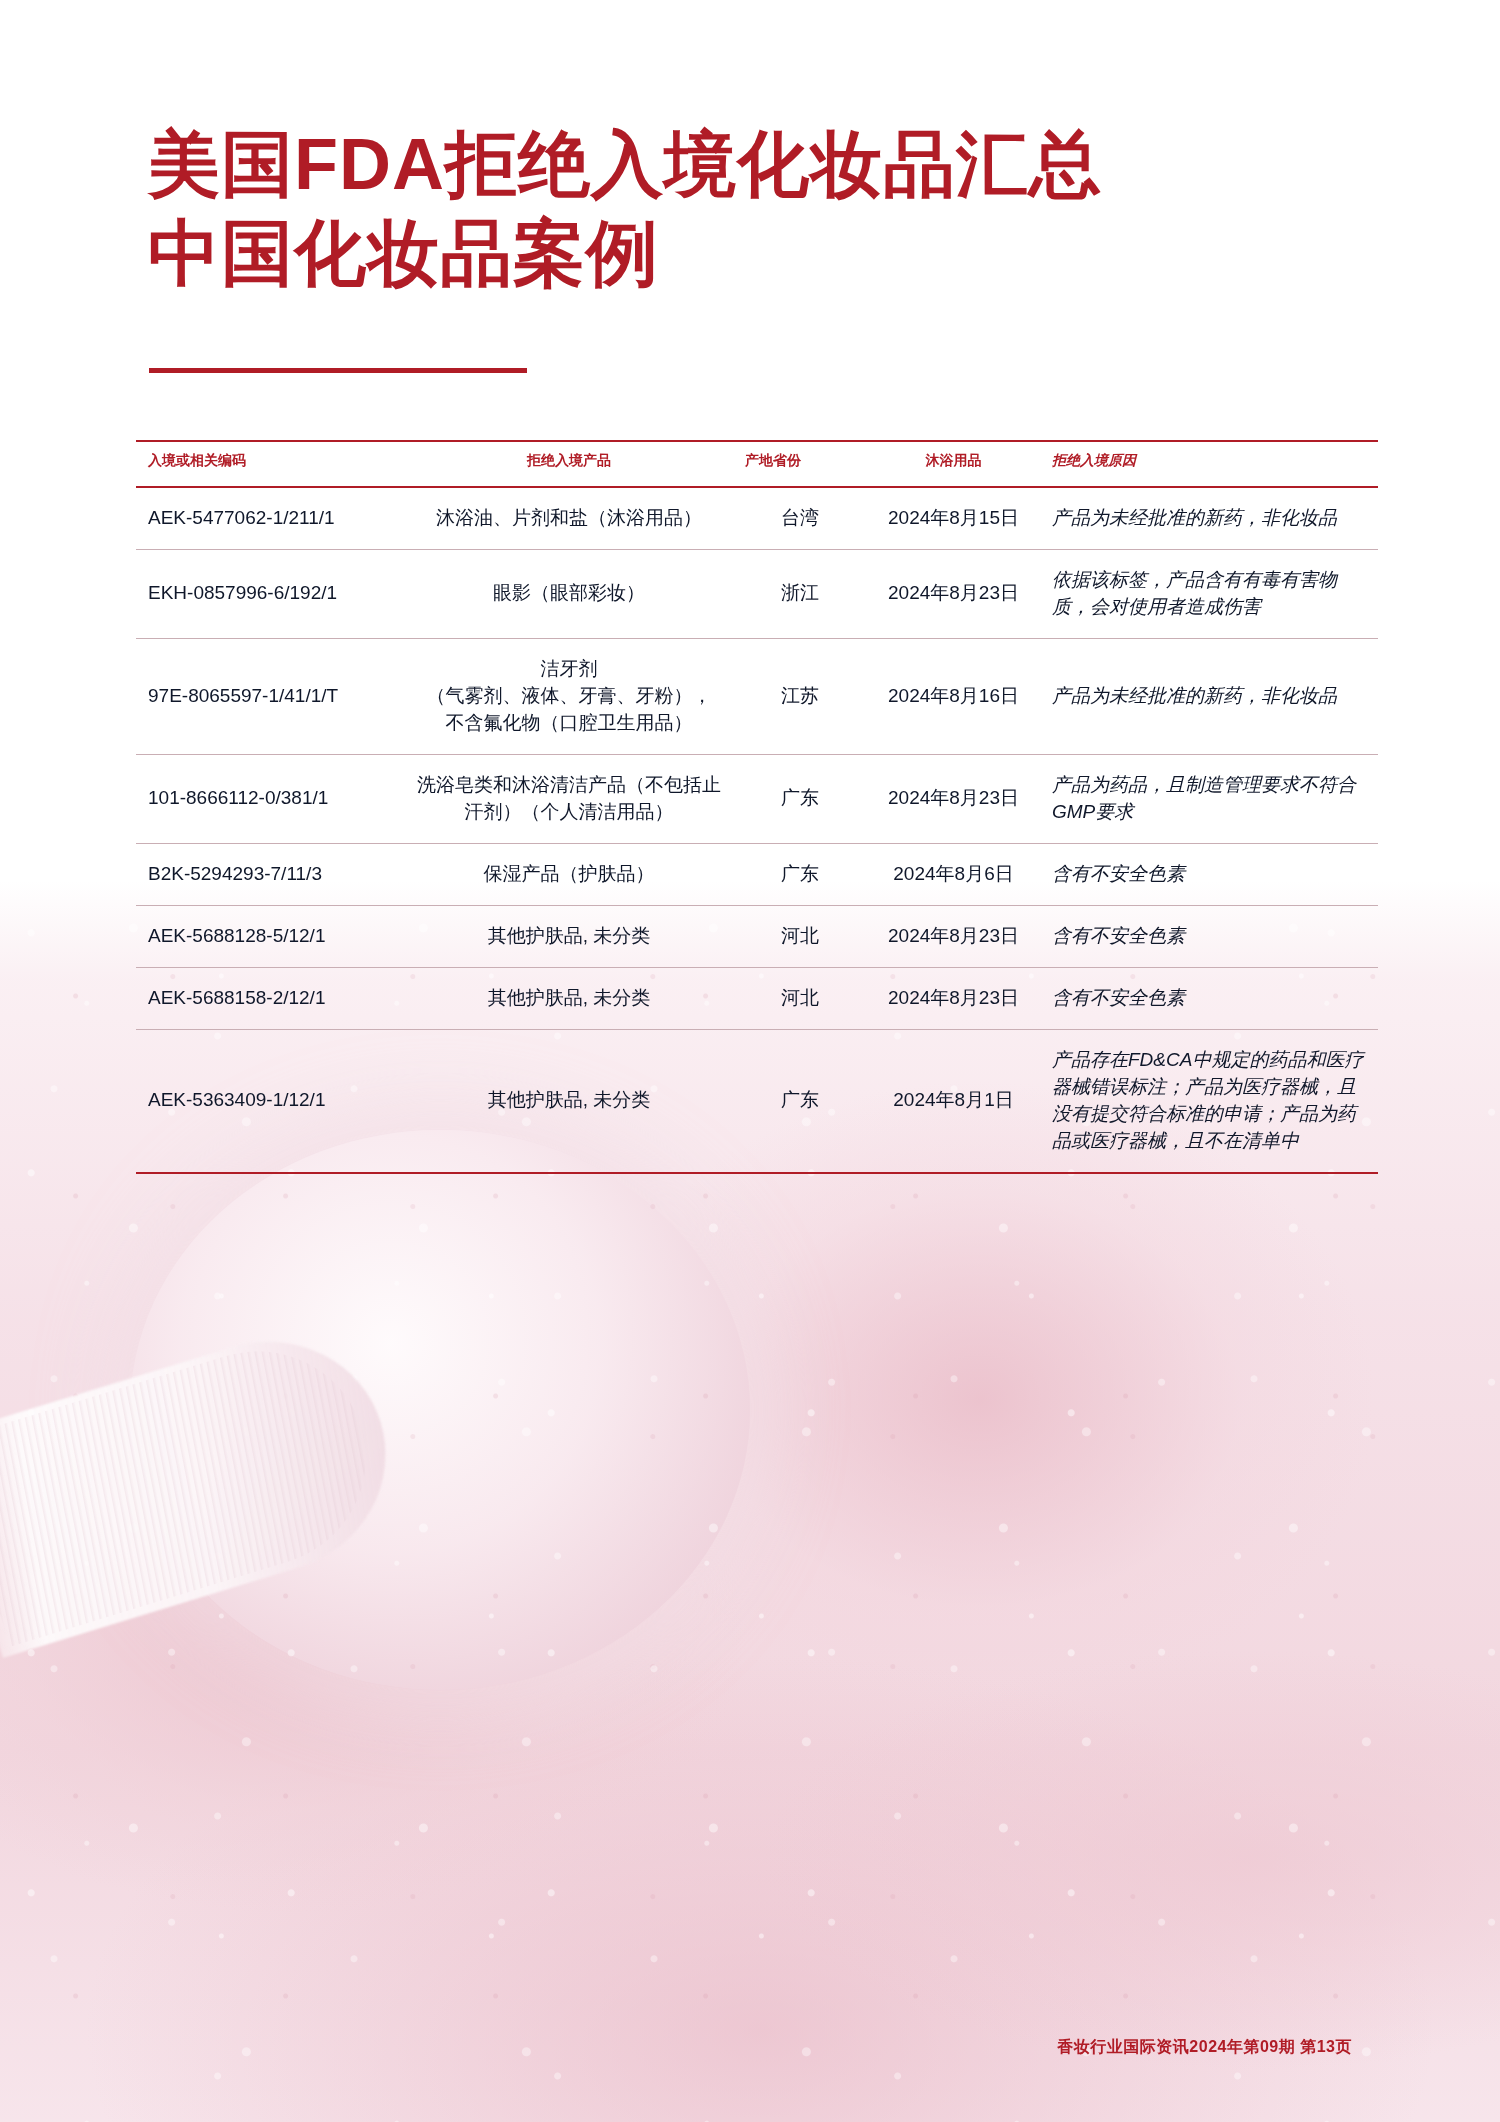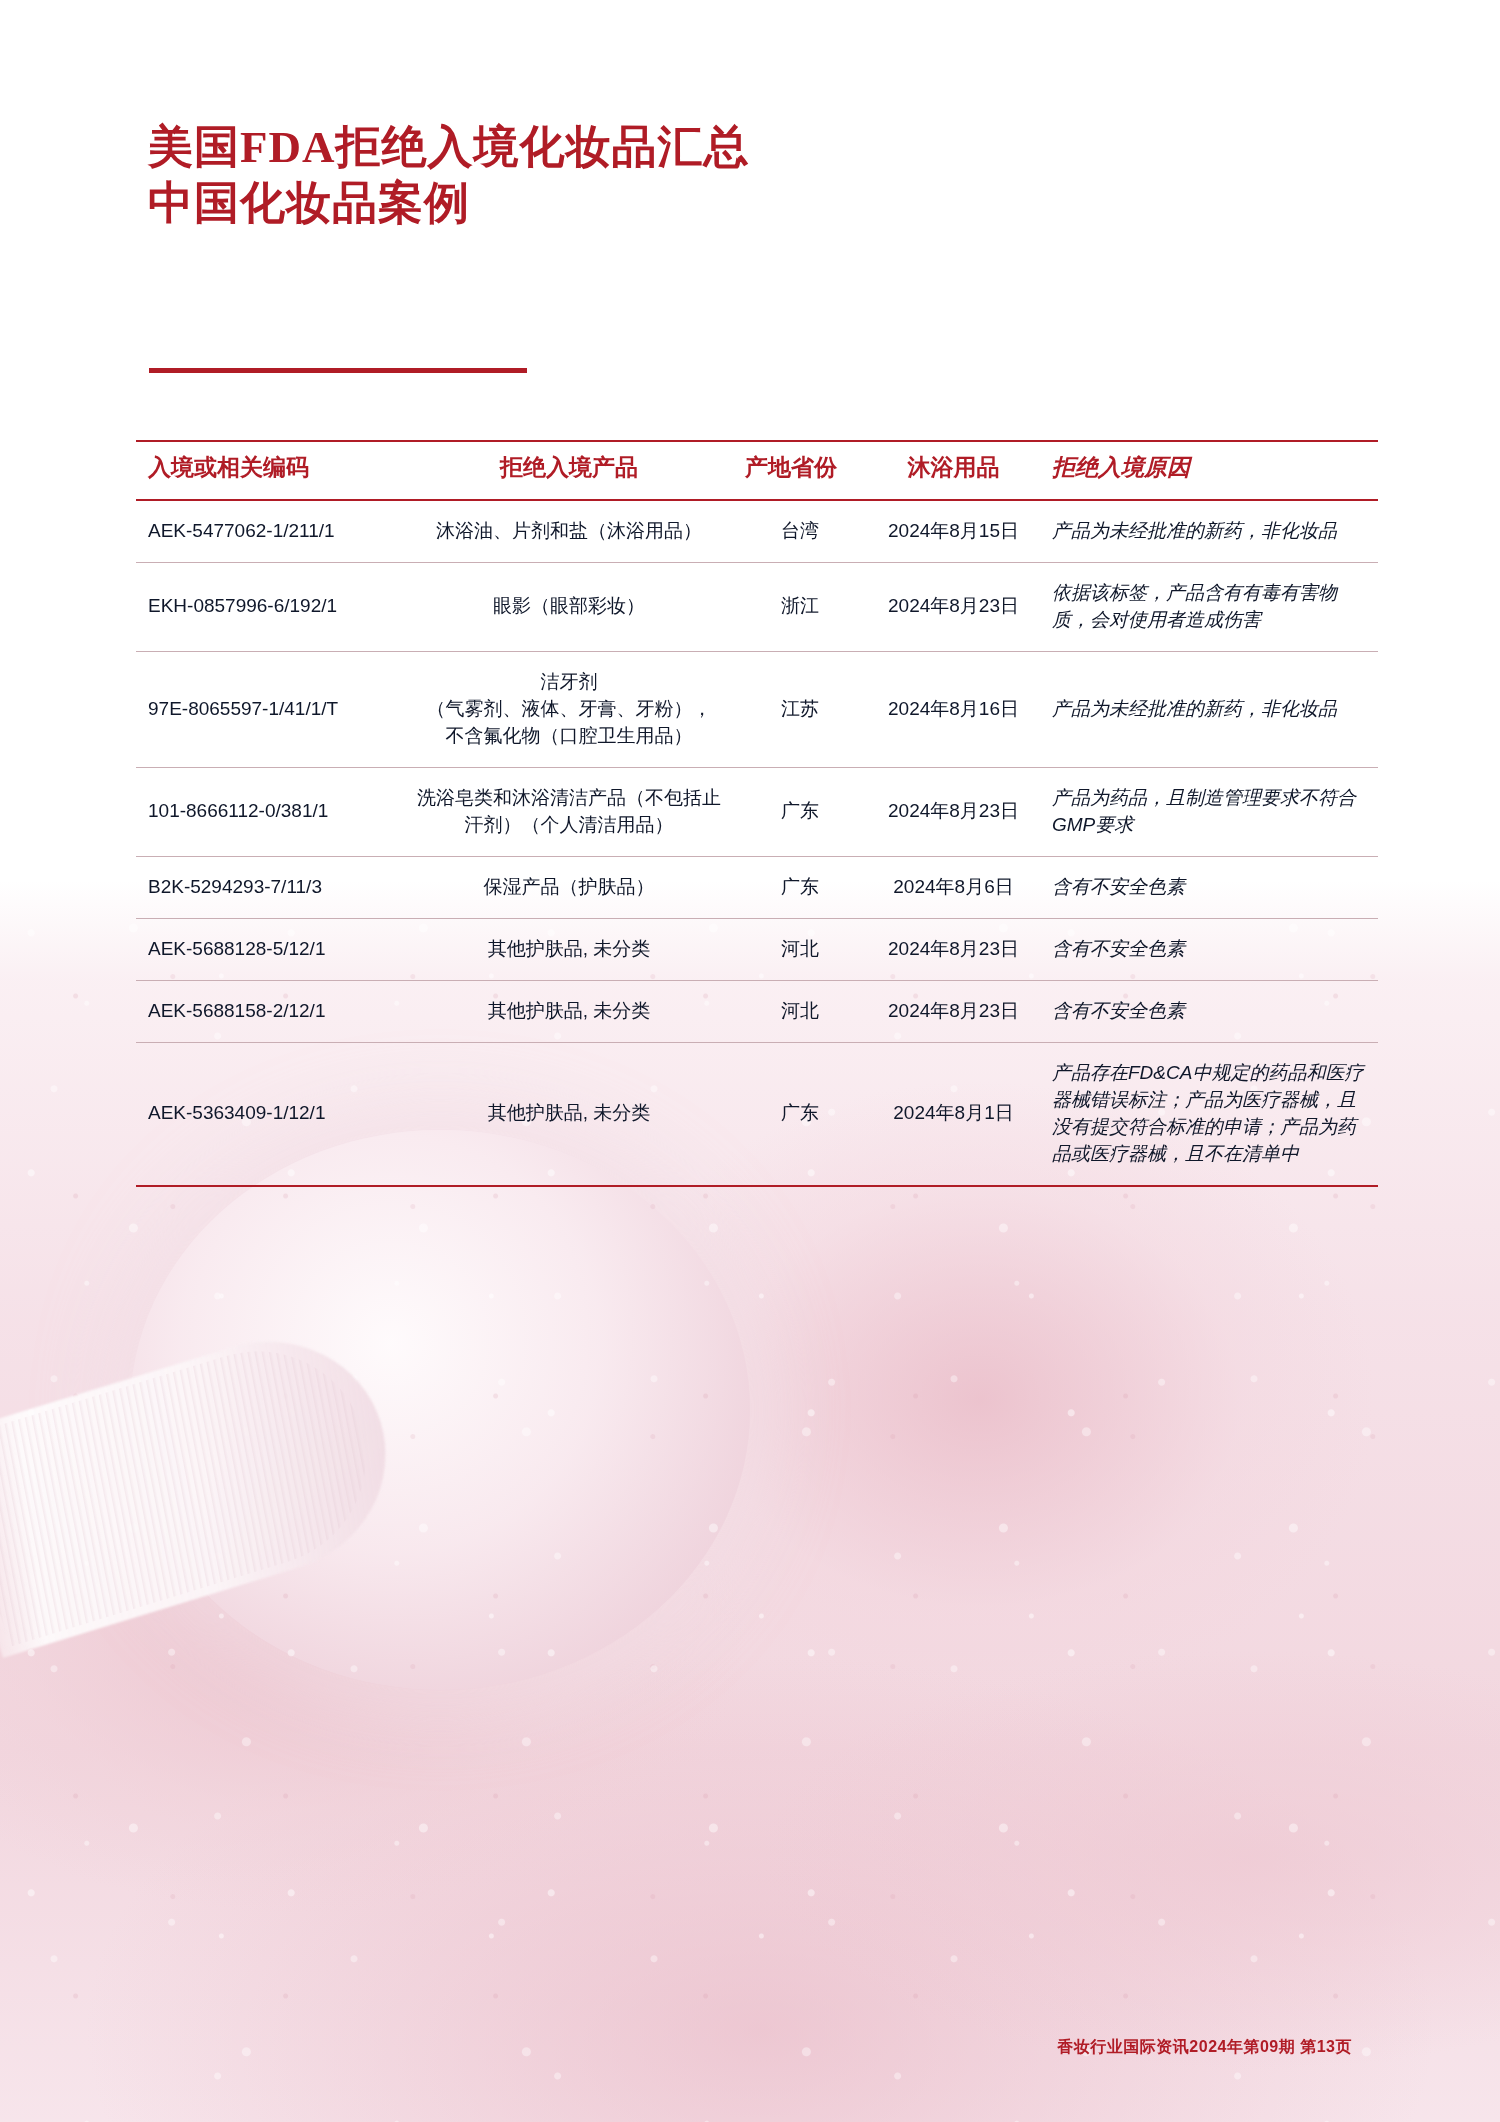--- a/index.html
+++ b/index.html
@@ -104,47 +104,46 @@
   }
 
   .title-block {
     position: absolute;
     left: 148px;
     top: 120px;
     width: 1200px;
   }
   .title-line {
     color: #b01c26;
-    font-size: 45px;
+    font-size: 72px;
     line-height: 1.24;
     font-weight: bold;
     letter-spacing: 1px;
     white-space: nowrap;
-    font-family: Liberation Serif, serif;
   }
   .title-rule {
     position: absolute;
     left: 149px;
     top: 368px;
     width: 378px;
     height: 5px;
     background: #b01c26;
   }
 
   table.refusal {
     position: absolute;
     left: 136px;
     top: 440px;
     width: 1215px;
     border-collapse: collapse;
     table-layout: fixed;
   }
   table.refusal thead th {
     color: #b01c26;
-    font-size: 23px;
+    font-size: 14px;
     font-weight: bold;
     text-align: left;
     padding: 10px 8px 16px 8px;
     border-top: 2px solid #b01c26;
     border-bottom: 2px solid #b01c26;
     white-space: nowrap;
   }
   table.refusal tbody td {
     font-size: 19px;
     color: #0f172a;

